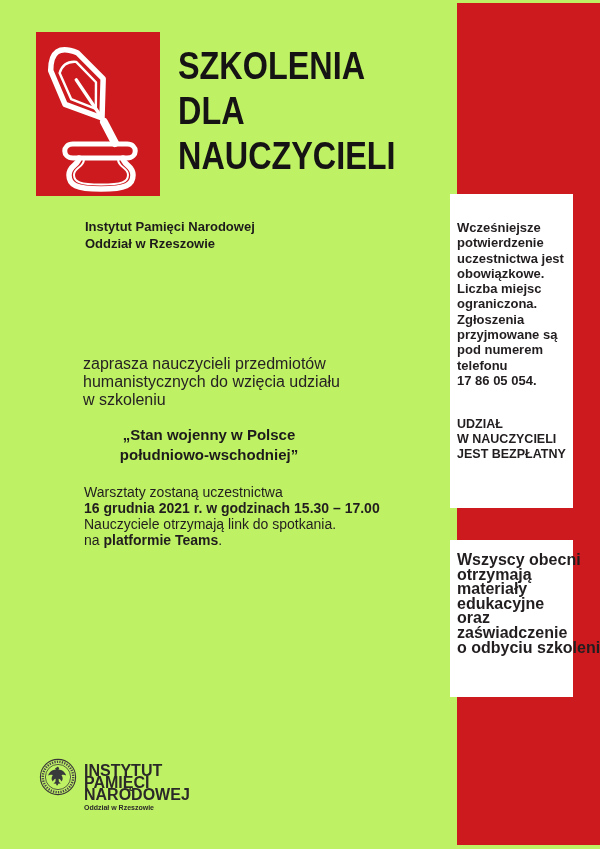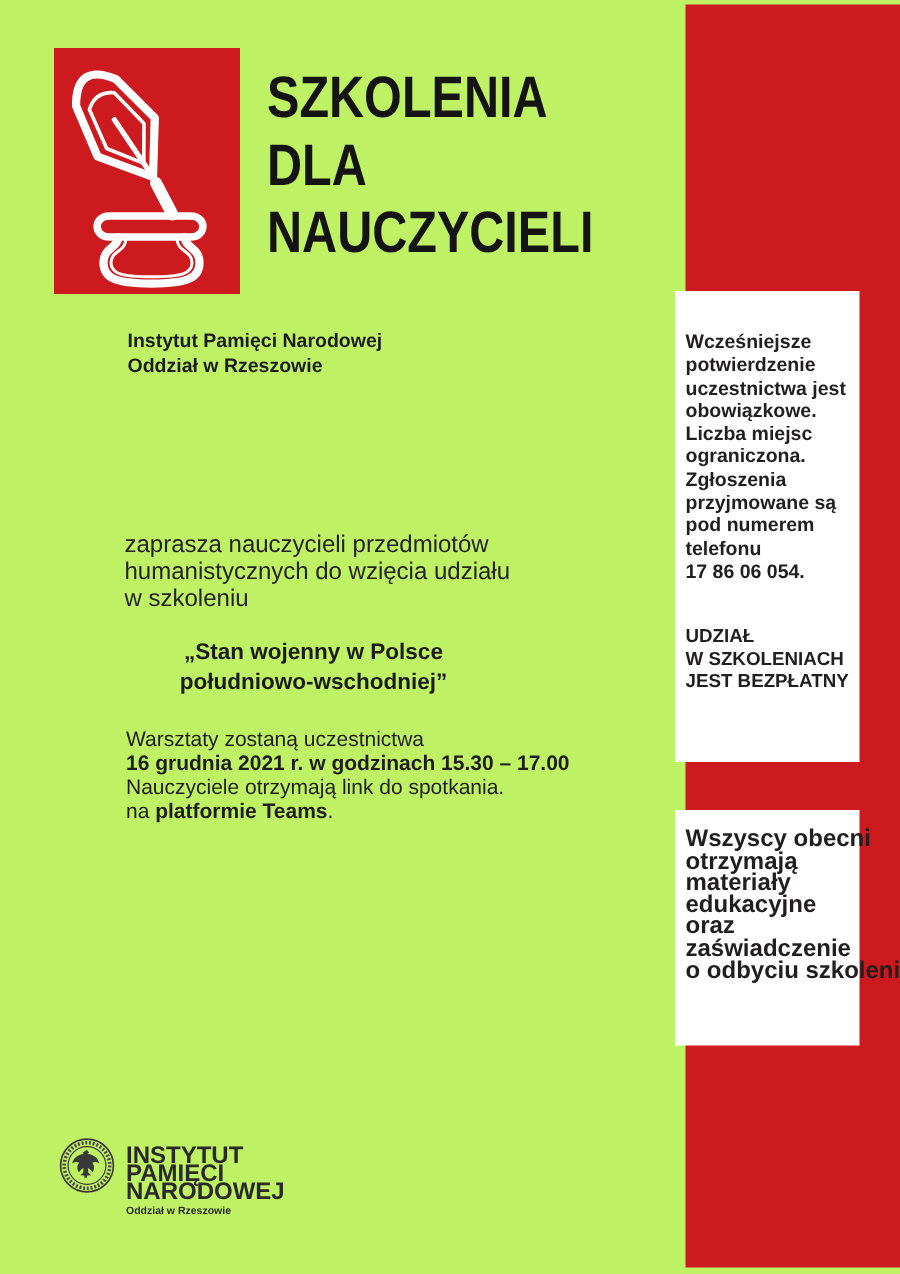--- a/index.html
+++ b/index.html
@@ -110,23 +110,23 @@
   <div class="abs side-note" id="note1">Wcześniejsze
 potwierdzenie
 uczestnictwa jest
 obowiązkowe.
 Liczba miejsc
 ograniczona.
 Zgłoszenia
 przyjmowane są
 pod numerem
 telefonu
-17 86 06 054.</div>
+17 86 05 054.</div>
   <div class="abs side-note" id="note2">UDZIAŁ
-W SZKOLENIACH
+W NAUCZYCIELI
 JEST BEZPŁATNY</div>
   <div class="abs side-note" id="note3">Wszyscy obecni
 otrzymają
 materiały
 edukacyjne
 oraz
 zaświadczenie
 o odbyciu szkolenia</div>
 
   <svg class="abs" id="footer-seal" viewBox="0 0 38 38">

